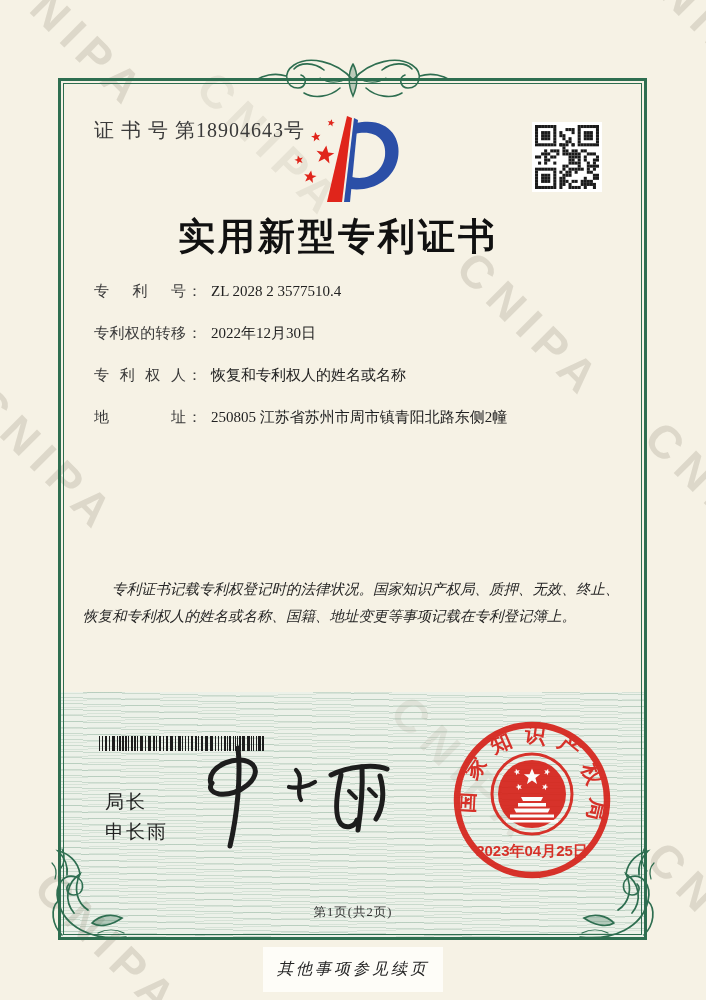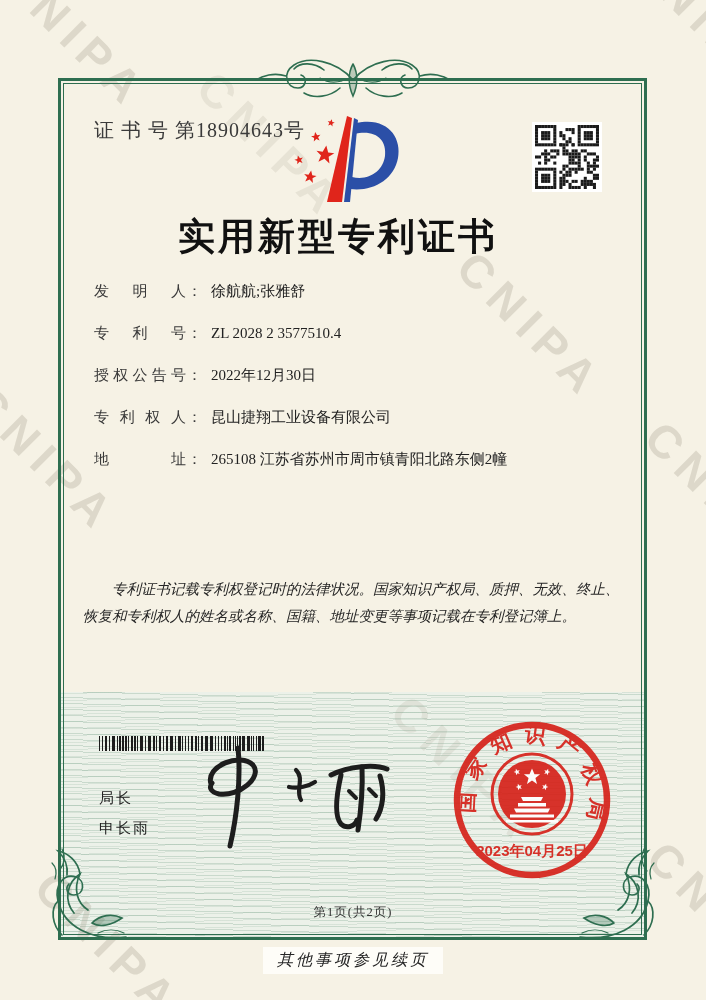--- a/index.html
+++ b/index.html
@@ -93,41 +93,41 @@
 
   
   .barcode {
     position:absolute; z-index:5;
     left:99px; top:736px; width:170px; height:15px;
     display:flex; align-items:stretch;
   }
   .barcode .bar { background:#1c1c1c; }
 
   .signer-title, .signer-name {
-    position:absolute; z-index:5; left:99px;
-    font-size:15px; color:#222; letter-spacing:2px;
+    position:absolute; z-index:5; left:105px;
+    font-size:19px; color:#222; letter-spacing:2px;
     font-family:Liberation Mono, monospace;
   }
   .signer-title { top:789px; }
   .signer-name  { top:819px; }
   .signature { position:absolute; z-index:5; left:183px; top:740px; }
 
   .seal { position:absolute; z-index:6; left:450px; top:718px; width:164px; height:164px; }
 
   .page-number {
     position:absolute; z-index:5;
     left:0; top:904px; width:706px; text-align:center;
     font-size:12.5px; color:#333; letter-spacing:1px;
   }
   .footer-note {
     position:absolute; z-index:5;
     left:50%; top:947px; transform:translateX(-50%);
     font-size:16px; font-style:italic; letter-spacing:3px;
     color:#252525; background:rgba(255,254,249,0.9);
-    padding:3px 14px; white-space:nowrap;
+    padding:12px 14px; white-space:nowrap;
   }
 </style>
 </head>
 <body>
 
 <div class="page">
 
   <span class="wm" style="left:-18px; top:8px;">CNIPA</span>
   <span class="wm" style="left:612px; top:-8px;">CNIPA</span>
   <span class="wm light" style="left:178px; top:118px;">CNIPA</span>
@@ -420,33 +420,30 @@
         <rect x="42" y="60" width="3" height="3" fill="#1a1a1a"></rect>
         <rect x="48" y="60" width="3" height="3" fill="#1a1a1a"></rect>
         <rect x="57" y="60" width="3" height="3" fill="#1a1a1a"></rect>
       </svg>
   </div>
 
   <div class="title">实用新型专利证书</div>
 
   <div class="fields">
     <div class="frow">
-      <span class="flabel">发明人</span><span class="colon">：</span><span class="fval">徐航航;张雅舒</span>
-    </div>
-    <div class="frow">
       <span class="flabel">专利号</span><span class="colon">：</span><span class="fval">ZL 2028 2 3577510.4</span>
     </div>
     <div class="frow">
-      <span class="flabel">授权公告号</span><span class="colon">：</span><span class="fval">2022年12月30日</span>
+      <span class="flabel">专利权的转移</span><span class="colon">：</span><span class="fval">2022年12月30日</span>
     </div>
     <div class="frow">
-      <span class="flabel">专利权人</span><span class="colon">：</span><span class="fval">昆山捷翔工业设备有限公司</span>
+      <span class="flabel">专利权人</span><span class="colon">：</span><span class="fval">恢复和专利权人的姓名或名称</span>
     </div>
     <div class="frow">
-      <span class="flabel">地址</span><span class="colon">：</span><span class="fval">265108 江苏省苏州市周市镇青阳北路东侧2幢</span>
+      <span class="flabel">地址</span><span class="colon">：</span><span class="fval">250805 江苏省苏州市周市镇青阳北路东侧2幢</span>
     </div>
   </div>
 
   <div class="legal">
     <p>专利证书记载专利权登记时的法律状况。国家知识产权局、质押、无效、终止、恢复和专利权人的姓名或名称、国籍、地址变更等事项记载在专利登记簿上。</p>
   </div>
 
   <div class="barcode" id="barcode">
       <div class="bar" style="width: 1px; margin-right: 2px;"></div>
       <div class="bar" style="width: 1px; margin-right: 2px;"></div>

